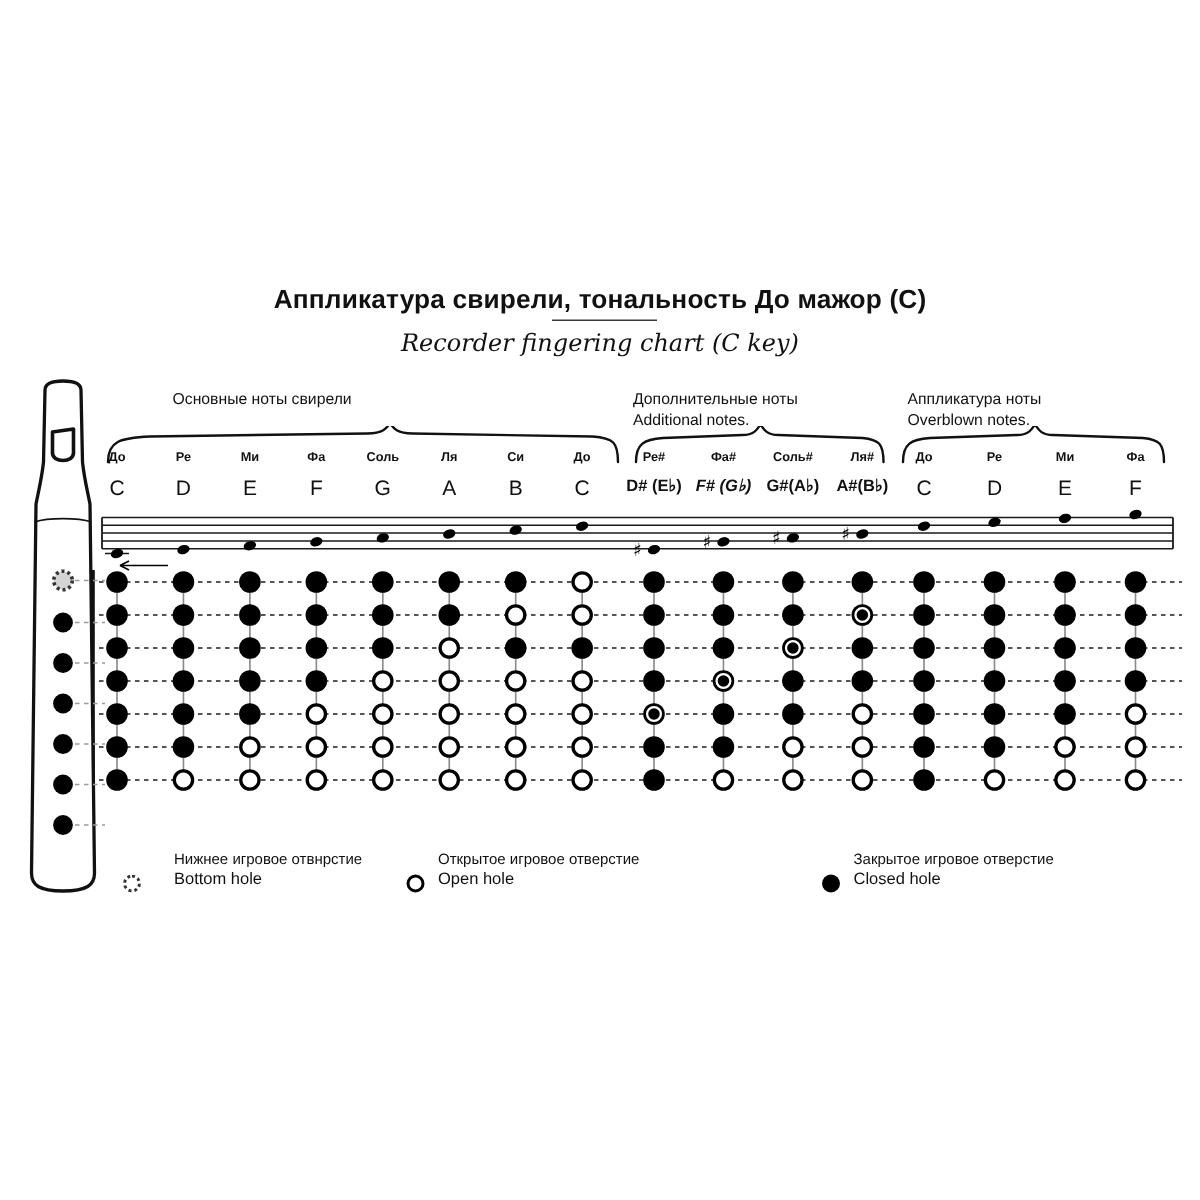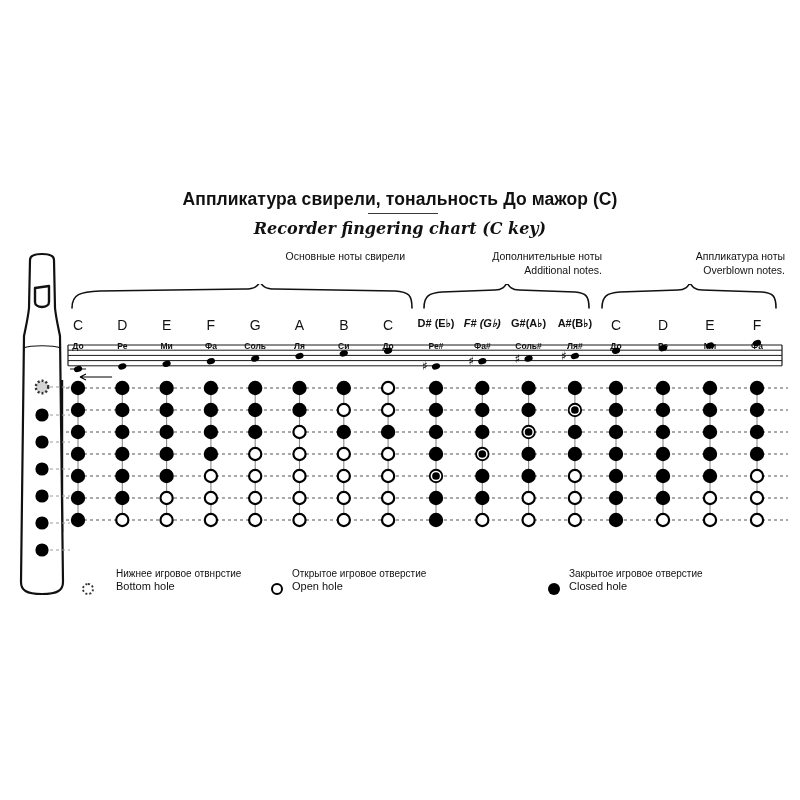--- a/index.html
+++ b/index.html
@@ -38,46 +38,46 @@
     left: 368px; top: 213px;
     width: 70px; height: 1px;
     background: #3a3a3a;
   }
   .title-en {
     position: absolute;
     left: 0; top: 219px;
     width: 800px;
     text-align: center;
     font-size: 16px;
-    font-weight: 700;
+    font-weight: 400;
     font-family: "DejaVu Serif", serif;
     font-style: italic;
     white-space: nowrap;
   }
 
   
   .group-cap {
     position: absolute;
-    text-align: right;
+    text-align: left;
     white-space: nowrap;
     line-height: 13.5px;
+    margin-top: 10px;
   }
   .group-cap .ru { font-size: 10.5px; font-weight: 400; display: block; }
   .group-cap .en { font-size: 10.5px; font-weight: 400; display: block; }
 
   
   .note-ru {
     position: absolute;
     top: 299px;
     font-size: 8.5px;
     font-weight: 700;
     text-align: center;
     white-space: nowrap;
     transform: translateX(-50%);
-    margin-top: 42px;
   }
   .note-en {
     position: absolute;
     top: 317px;
     font-size: 14px;
     font-weight: 400;
     text-align: center;
     white-space: nowrap;
     transform: translateX(-50%);
   }

